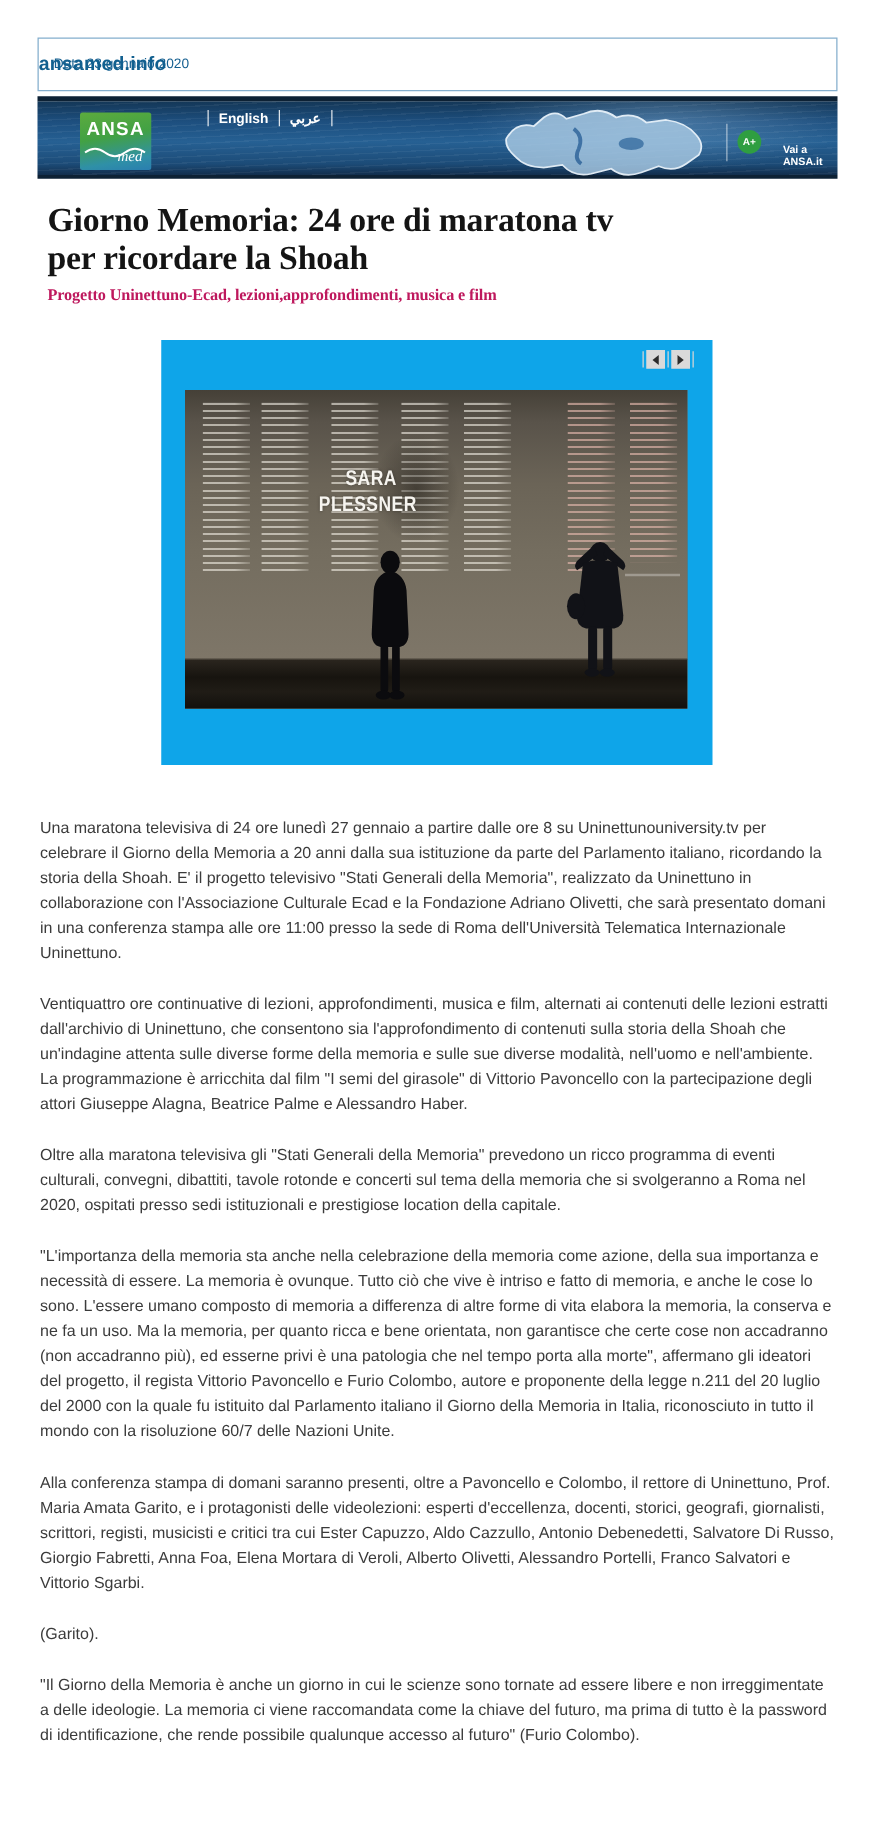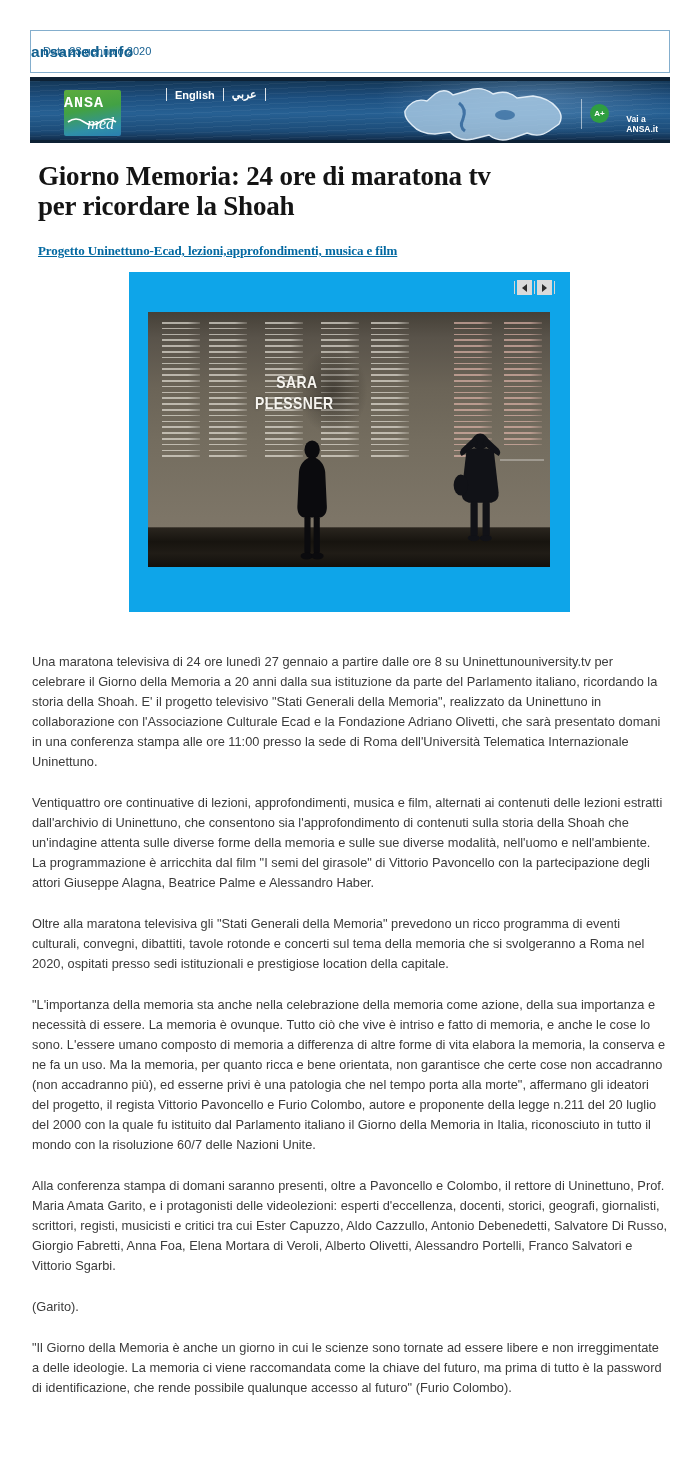--- a/index.html
+++ b/index.html
@@ -31,29 +31,29 @@
       radial-gradient(ellipse 220px 55px at 78% 28%, rgba(150,190,225,.35), rgba(0,0,0,0) 70%),
       linear-gradient(180deg,#143757 0%,#1d4f7f 28%,#266093 55%,#1c4b77 85%,#122e4d 100%);
     border-top:4px solid #0d2134; border-bottom:3px solid #0d2134;
   }
   .logo-box {
     position:absolute; left:34px; top:9px; width:57px; height:46px;
     background:linear-gradient(170deg,#5cab3e 0%,#42a144 42%,#2f90a7 80%,#2a7eb0 100%);
     border-radius:2px; overflow:hidden;
   }
   .logo-main {
-    position:absolute; left:0; right:0; top:5px; 
-    font-family:Liberation Mono, monospace; font-weight:bold;
+    position:absolute; left:0; right:0; top:5px; text-align:center;
+    font-family:Liberation Sans, sans-serif; font-weight:bold;
     font-size:15px; color:#fff; letter-spacing:1px;
   }
   .logo-wave { position:absolute; left:3px; top:24px; }
   .logo-sub {
     position:absolute; right:7px; bottom:3px;
     font-family:"Liberation Serif", serif; font-style:italic;
-    font-size:16px; color:#fff;
+    font-size:12px; color:#fff;
   }
   .langs {
     position:absolute; left:128px; top:7px; display:flex; align-items:flex-end;
     color:#fff; font-size:11px; font-weight:bold;
   }
   .langs .sep { width:1px; height:13px; background:rgba(255,255,255,.85); margin:0 8px; }
   .med-map { position:absolute; right:104px; top:4px; opacity:.95; }
   .goto-divider {
     position:absolute; right:88px; top:18px; width:1px; height:30px;
     background:rgba(255,255,255,.55);
@@ -69,22 +69,22 @@
   }
 
   
   .article-head { position:absolute; left:38px; top:161px; width:626px; }
   .headline {
     font-family:"Liberation Serif", serif; font-weight:bold;
     font-size:27px; line-height:30px; color:#141414; letter-spacing:-.2px;
   }
   .headline span { display:block; }
   .subhead {
-    margin-top:22px; font-family:"Liberation Serif", serif; font-weight:bold;
-    font-size:13px; color:#0369a1; letter-spacing:-.1px;text-decoration:underline;
+    margin-top:7px; font-family:"Liberation Serif", serif; font-weight:bold;
+    font-size:13px; color:#be185d; letter-spacing:-.1px;
   }
 
   
   .gallery {
     position:absolute; left:129px; top:272px; width:441px; height:340px;
     background:#0ea5e9;
   }
   .gallery-nav {
     position:absolute; right:13px; top:8px; display:flex; align-items:center;
   }

